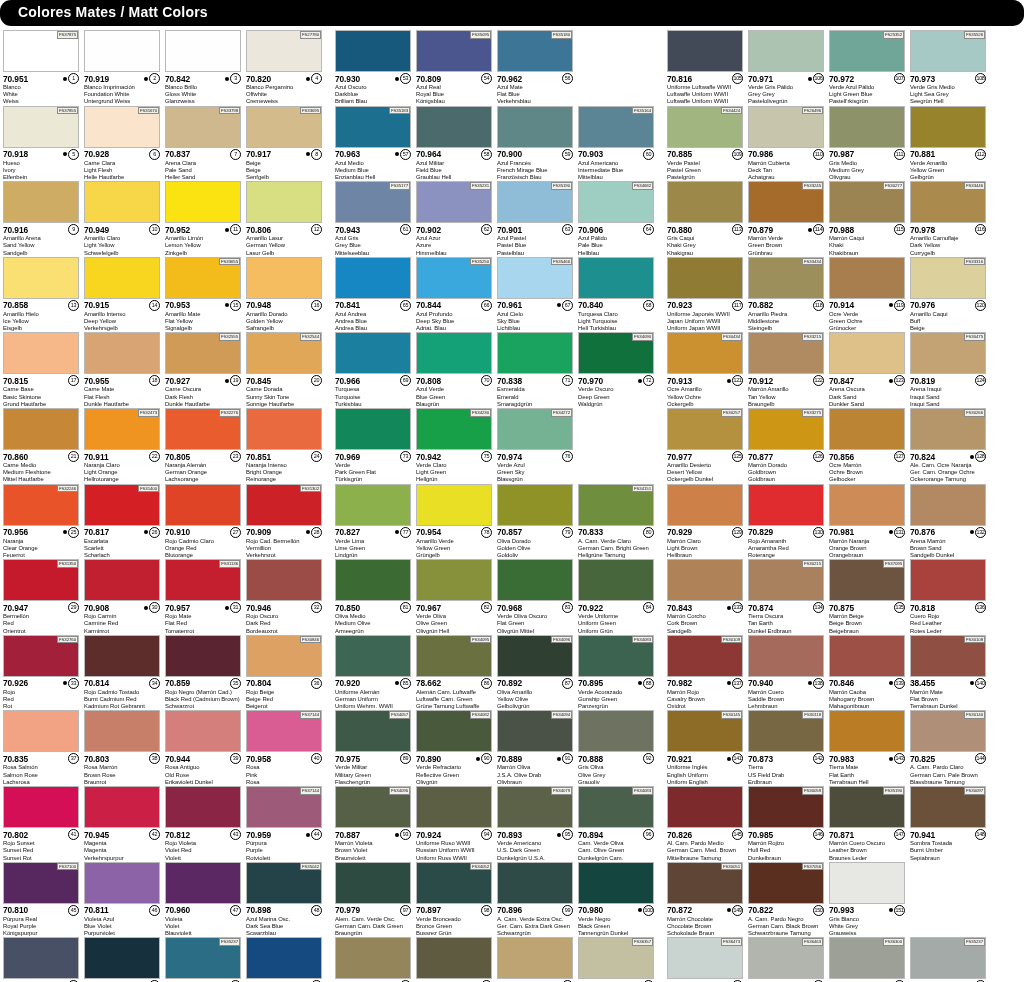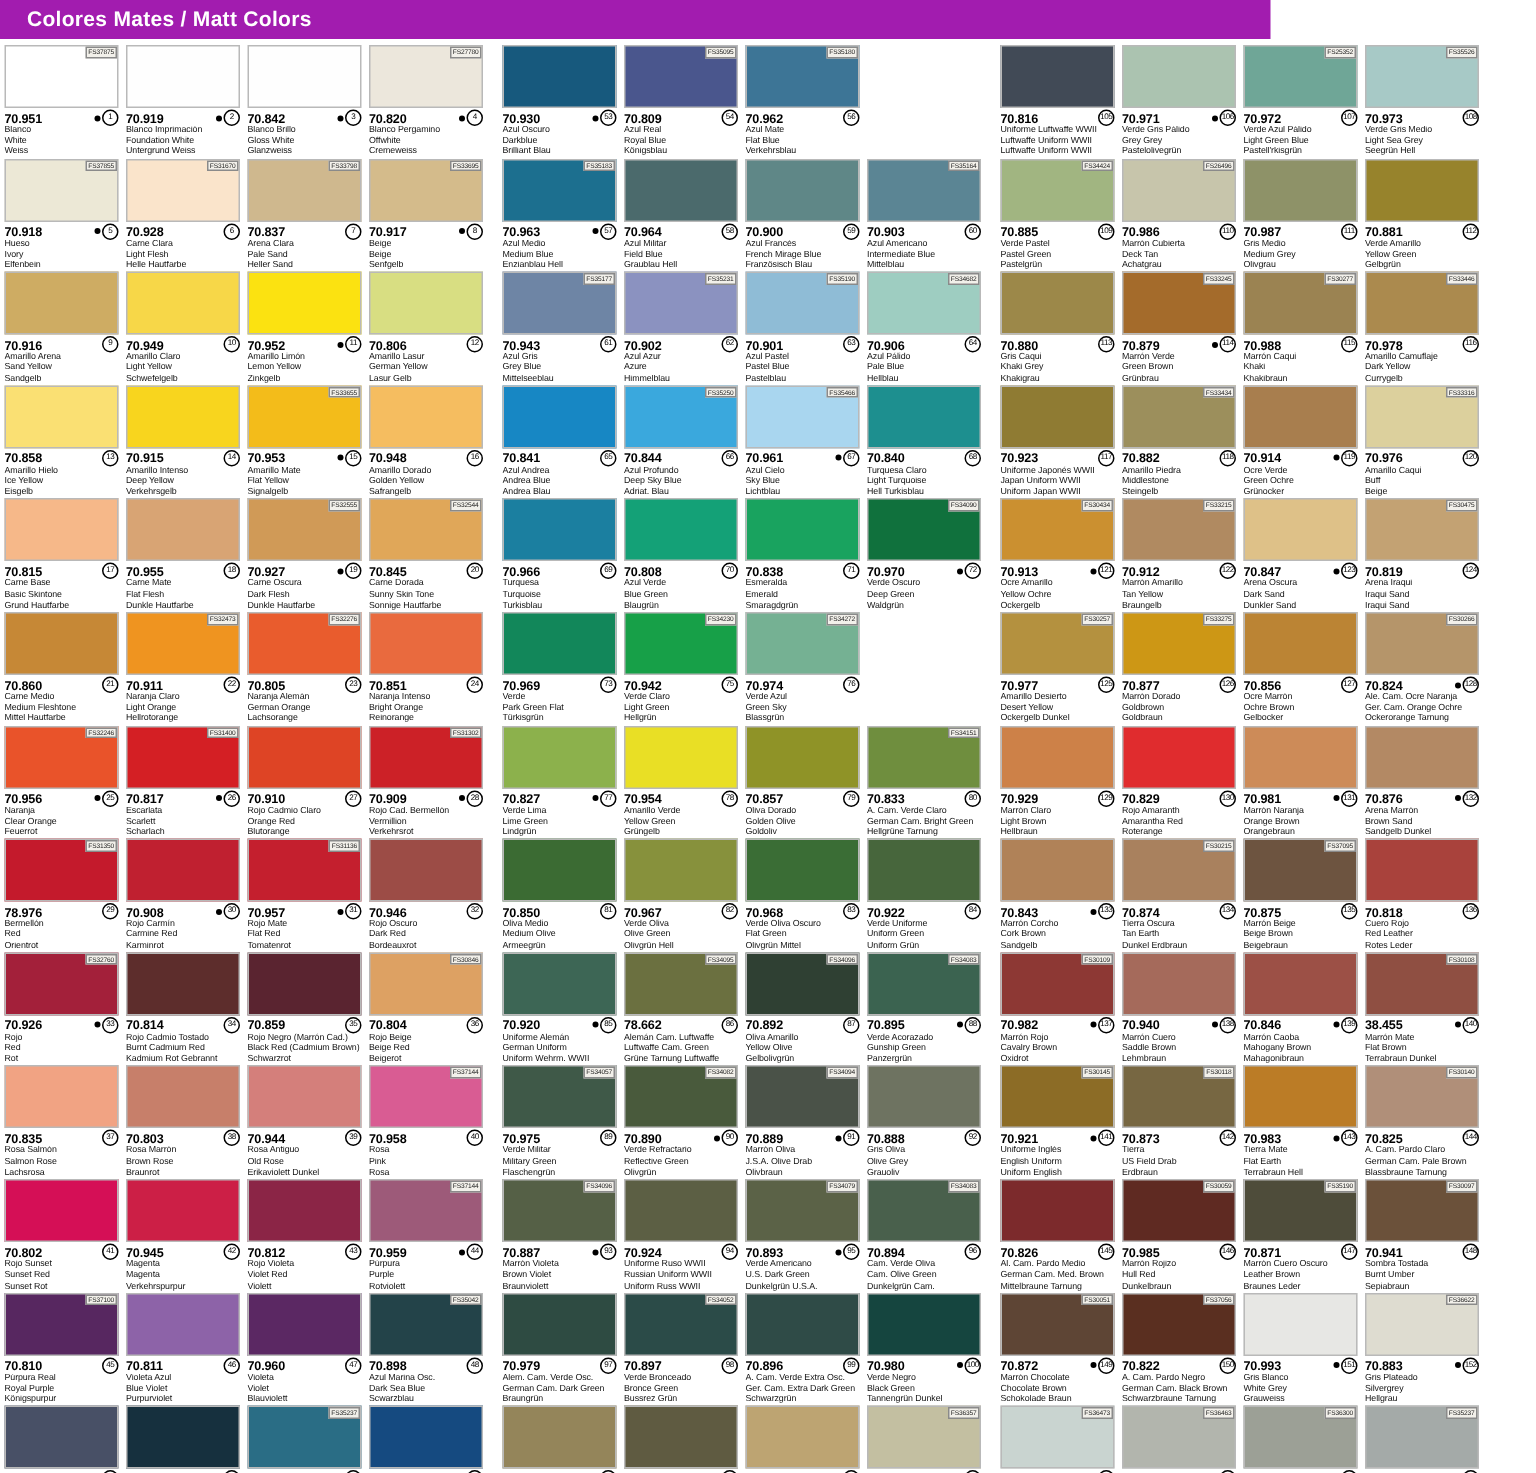--- a/index.html
+++ b/index.html
@@ -13,23 +13,24 @@
     width: 1024px;
     height: 982px;
     position: relative;
     background: #ffffff;
     overflow: hidden;
   }
   
   .header-bar {
     position: absolute;
     top: 0; left: 0;
-    width: 847px;
+    width: 1024px;
     height: 26px;
-    background: #a21caf;
+    background: #000000;
+    border-radius: 11px;
   }
   .header-title {
     position: absolute;
     left: 18px;
     top: 4px;
     color: #ffffff;
     font-size: 14px;
     font-weight: bold;
     letter-spacing: 0.2px;
     font-family: "Liberation Sans", "DejaVu Sans", sans-serif;
@@ -649,21 +650,21 @@
             </div>
           </div>
         </div>
         <div class="swatch-row">
           <div class="cell">
             <div class="chip-wrap">
               <div class="chip" style="background: rgb(196, 26, 44);"></div>
               <div class="fs-tag">FS31350</div>
             </div>
             <div class="meta">
-              <div class="code">78.976</div>
+              <div class="code">70.947</div>
               <div class="marks">
                 <span class="dot hidden"></span>
                 <span class="idx">29</span>
               </div>
             </div>
             <div class="names">
               <div>Bermellón</div>
               <div>Red</div>
               <div>Orientrot</div>
             </div>
@@ -2777,38 +2778,20 @@
               <div class="code">70.993</div>
               <div class="marks">
                 <span class="dot"></span>
                 <span class="idx">151</span>
               </div>
             </div>
             <div class="names">
               <div>Gris Blanco</div>
               <div>White Grey</div>
               <div>Grauweiss</div>
-            </div>
-          </div>
-          <div class="cell">
-            <div class="chip-wrap">
-              <div class="chip" style="background: rgb(222, 220, 208);"></div>
-              <div class="fs-tag">FS36622</div>
-            </div>
-            <div class="meta">
-              <div class="code">70.883</div>
-              <div class="marks">
-                <span class="dot"></span>
-                <span class="idx">152</span>
-              </div>
-            </div>
-            <div class="names">
-              <div>Gris Plateado</div>
-              <div>Silvergrey</div>
-              <div>Hellgrau</div>
             </div>
           </div>
         </div>
         <div class="swatch-row">
           <div class="cell">
             <div class="chip-wrap">
               <div class="chip" style="background: rgb(201, 212, 208);"></div>
               <div class="fs-tag">FS36473</div>
             </div>
             <div class="meta">

